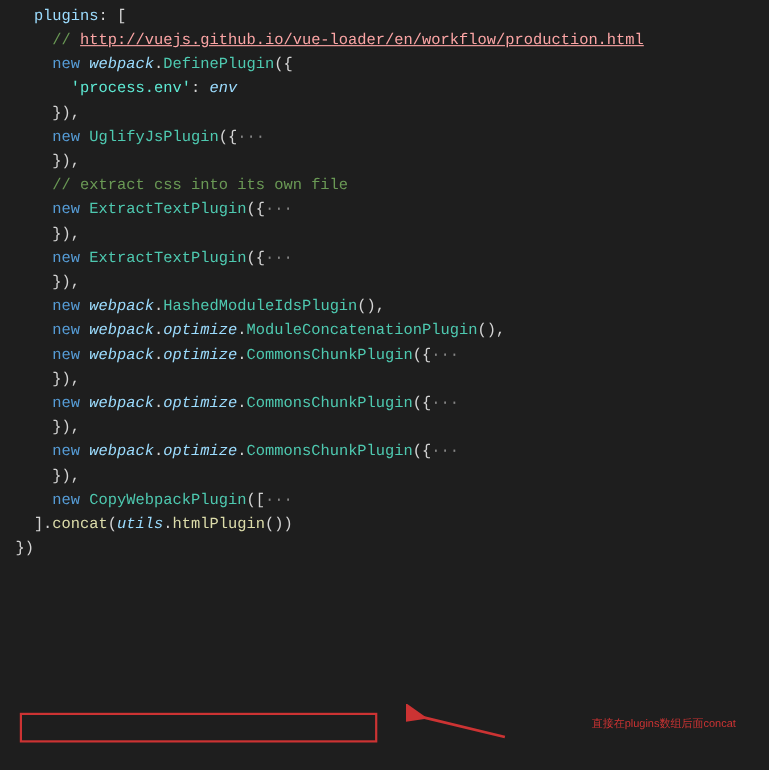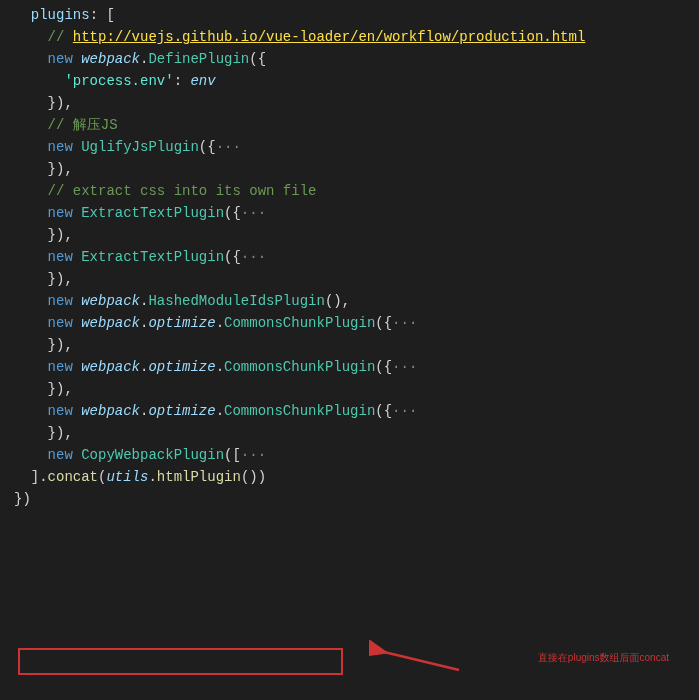--- a/index.html
+++ b/index.html
@@ -26,21 +26,21 @@
       white-space: pre;
       padding-left: 14px;
     }
     .keyword { color: #569cd6; }
     .property { color: #9cdcfe; }
     .string { color: #5eead4; }
     .class-name { color: #4ec9b0; }
     .function { color: #dcdcaa; }
     .punctuation { color: #d4d4d4; }
     .comment { color: #6A9955; }
-    .link { color: #fde047; text-decoration: underline; }
+    .link { color: #fca5a5; text-decoration: underline; }
     .fold-dots { color: #858585; }
     .variable { color: #9cdcfe; font-style: italic; }
     .highlight-box {
       border: 2px solid #cc3333;
       position: absolute;
       left: 18px;
       top: 648px;
       width: 325px;
       height: 27px;
       pointer-events: none;
@@ -62,30 +62,30 @@
   </style>
 </head>
 <body>
 
 <div class="editor">
   <div class="line"><span class="property">  plugins</span><span class="punctuation">: [</span></div>
   <div class="line"><span class="comment">    // </span><span class="link">http://vuejs.github.io/vue-loader/en/workflow/production.html</span></div>
   <div class="line"><span class="keyword">    new</span><span class="variable"> webpack</span><span class="punctuation">.</span><span class="class-name">DefinePlugin</span><span class="punctuation">({</span></div>
   <div class="line"><span class="string">      'process.env'</span><span class="punctuation">: </span><span class="variable">env</span></div>
   <div class="line"><span class="punctuation">    }),</span></div>
-  <div class="line"><span class="comment">    // 解压JS</span></div>
   <div class="line"><span class="keyword">    new</span><span class="class-name"> UglifyJsPlugin</span><span class="punctuation">({</span><span class="fold-dots">···</span></div>
   <div class="line"><span class="punctuation">    }),</span></div>
   <div class="line"><span class="comment">    // extract css into its own file</span></div>
   <div class="line"><span class="keyword">    new</span><span class="class-name"> ExtractTextPlugin</span><span class="punctuation">({</span><span class="fold-dots">···</span></div>
   <div class="line"><span class="punctuation">    }),</span></div>
   <div class="line"><span></span></div>
   <div class="line"><span class="keyword">    new</span><span class="class-name"> ExtractTextPlugin</span><span class="punctuation">({</span><span class="fold-dots">···</span></div>
   <div class="line"><span class="punctuation">    }),</span></div>
   <div class="line"><span class="keyword">    new</span><span class="variable"> webpack</span><span class="punctuation">.</span><span class="class-name">HashedModuleIdsPlugin</span><span class="punctuation">(),</span></div>
+  <div class="line"><span class="keyword">    new</span><span class="variable"> webpack</span><span class="punctuation">.</span><span class="variable">optimize</span><span class="punctuation">.</span><span class="class-name">ModuleConcatenationPlugin</span><span class="punctuation">(),</span></div>
   <div class="line"><span></span></div>
   <div class="line"><span class="keyword">    new</span><span class="variable"> webpack</span><span class="punctuation">.</span><span class="variable">optimize</span><span class="punctuation">.</span><span class="class-name">CommonsChunkPlugin</span><span class="punctuation">({</span><span class="fold-dots">···</span></div>
   <div class="line"><span class="punctuation">    }),</span></div>
   <div class="line"><span></span></div>
   <div class="line"><span class="keyword">    new</span><span class="variable"> webpack</span><span class="punctuation">.</span><span class="variable">optimize</span><span class="punctuation">.</span><span class="class-name">CommonsChunkPlugin</span><span class="punctuation">({</span><span class="fold-dots">···</span></div>
   <div class="line"><span class="punctuation">    }),</span></div>
   <div class="line"><span></span></div>
   <div class="line"><span class="keyword">    new</span><span class="variable"> webpack</span><span class="punctuation">.</span><span class="variable">optimize</span><span class="punctuation">.</span><span class="class-name">CommonsChunkPlugin</span><span class="punctuation">({</span><span class="fold-dots">···</span></div>
   <div class="line"><span class="punctuation">    }),</span></div>
   <div class="line"><span></span></div>

